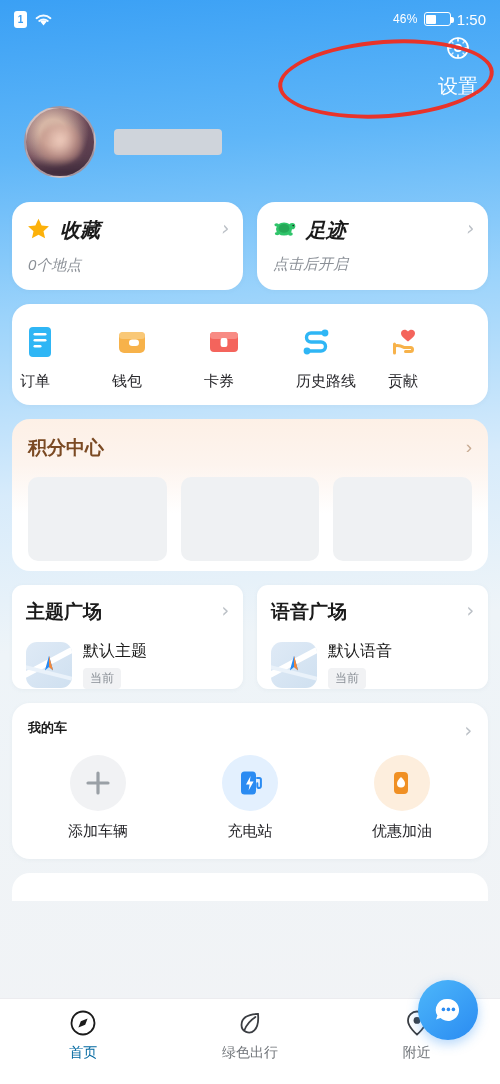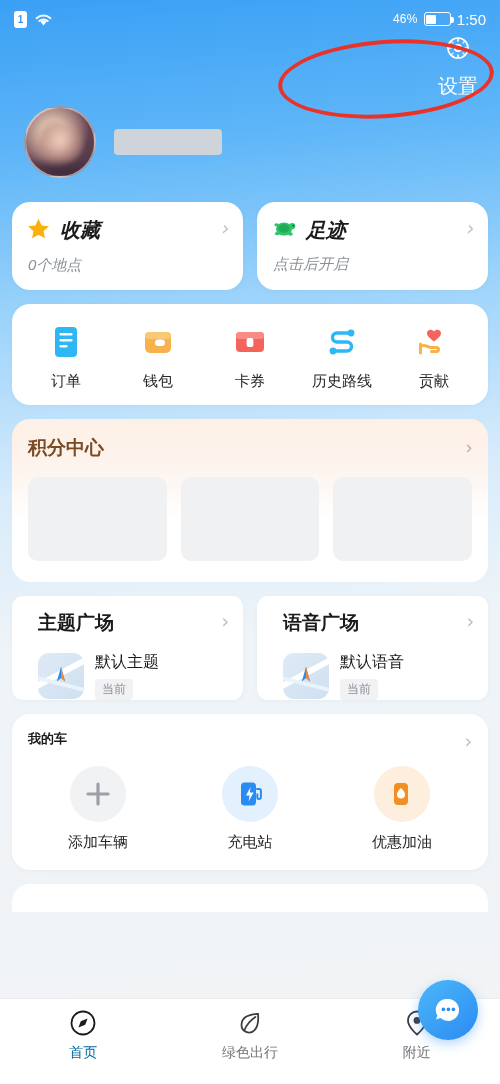--- a/index.html
+++ b/index.html
@@ -138,41 +138,41 @@
   .star-ico { width: 25px; height: 25px; }
   .foot-ico { width: 26px; height: 24px; }
 
   
   .quick-card {
     margin: 14px 12px 0 12px;
     padding: 18px 8px 14px 8px;
     display: flex;
   }
   .quick-item {
-    flex: 1; display: flex; flex-direction: column; align-items: center; gap: 10px;
+    flex: 1; display: flex; flex-direction: column; align-items: flex-start; gap: 10px;
   }
   .quick-ico { width: 40px; height: 40px; }
   .quick-label { font-size: 15px; color: #27272b; }
 
   
   .points-card {
     margin: 14px 12px 0 12px;
     background: linear-gradient(180deg, #fdf0e6 0%, #fdf4ee 30%, #ffffff 62%);
     border-radius: 18px;
-    padding: 16px 16px 21px 16px;
+    padding: 16px 16px 10px 16px;
     position: relative;
   }
   .points-title { font-size: 19px; font-weight: bold; color: #7b4a23; }
   .points-arrow { position: absolute; right: 16px; top: 17px; color: #c8ab93; font-size: 19px; }
   .points-skeletons { display: flex; gap: 14px; margin-top: 16px; }
   .skel { flex: 1; height: 84px; background: #eff1f3; border-radius: 10px; }
 
   
   .theme-row { display: flex; gap: 14px; padding: 0 12px; margin-top: 14px; }
-  .theme-card { flex: 1; padding: 14px 14px 14px 26px; position: relative; height: 104px; border-radius: 11px; }
+  .theme-card { flex: 1; padding: 14px 14px 14px 14px; position: relative; height: 104px; border-radius: 11px; }
   .theme-title { font-size: 19px; font-weight: bold; color: #1b1b1b; }
   .theme-arrow { position: absolute; right: 14px; top: 16px; }
   .theme-body { display: flex; align-items: center; gap: 11px; margin-top: 16px; }
   .theme-thumb {
     width: 46px; height: 46px; border-radius: 11px;
     background: linear-gradient(135deg,#dfeaf6 0%, #cfe0f0 100%);
     position: relative; overflow: hidden; flex: none;
   }
   .theme-thumb .road {
     position: absolute; left: -6px; top: 16px; width: 62px; height: 6px;

